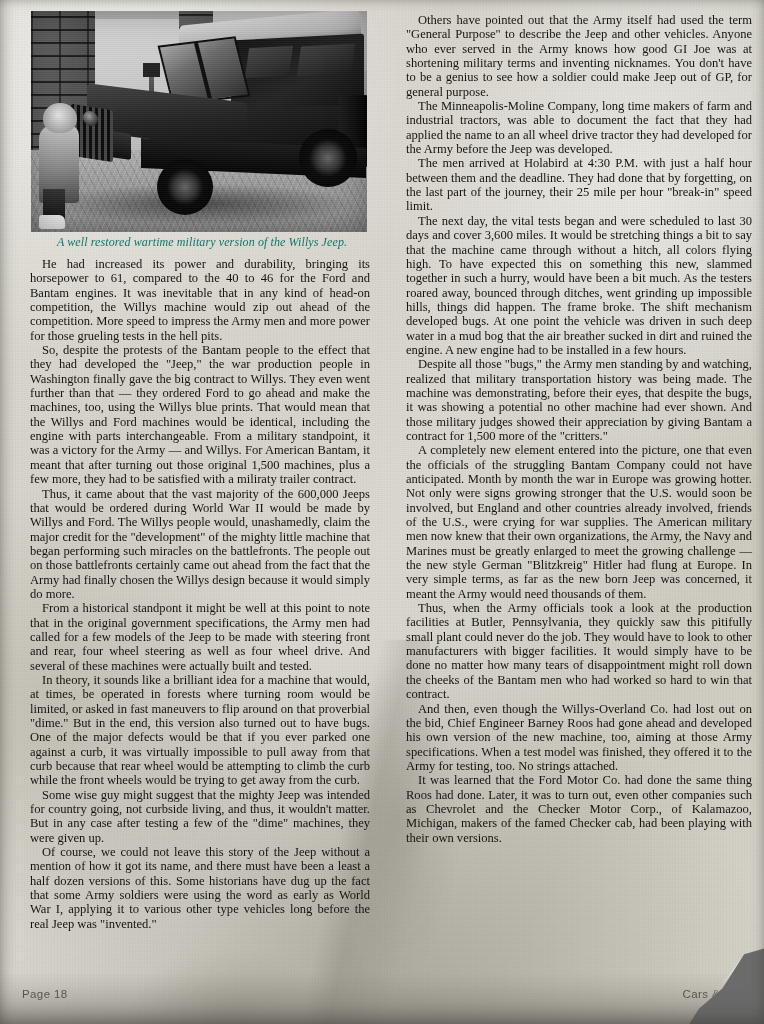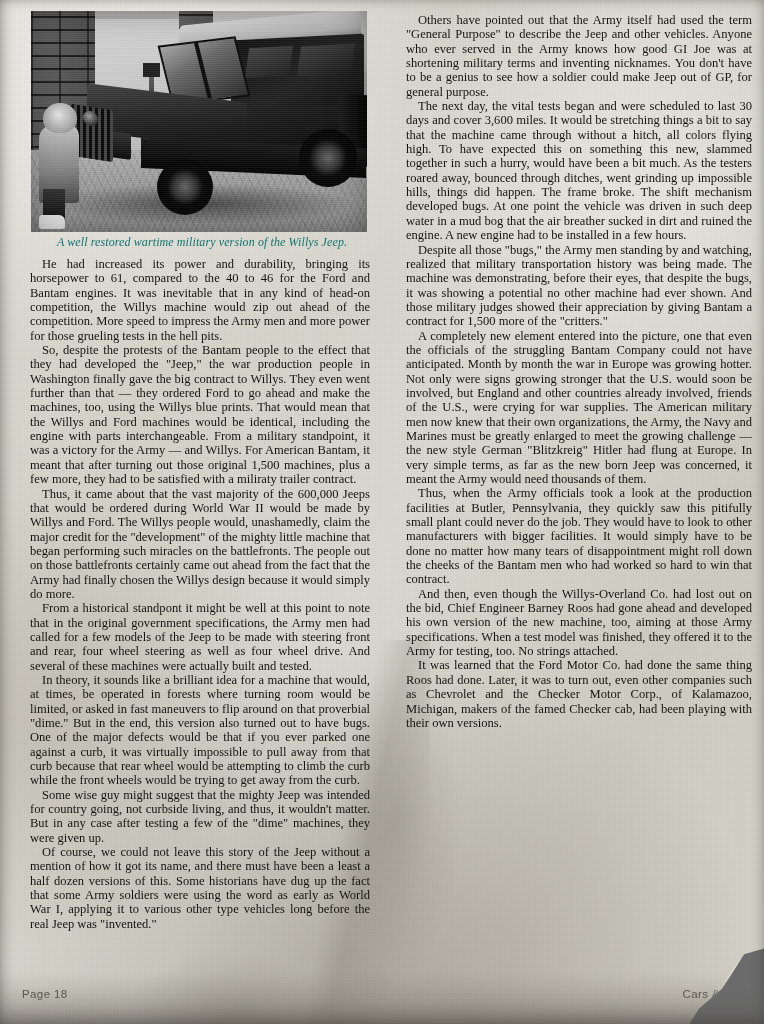--- a/index.html
+++ b/index.html
@@ -376,20 +376,22 @@
     <p>So, despite the protests of the Bantam people to the effect that they had developed the "Jeep," the war production people in Washington finally gave the big contract to Willys. They even went further than that — they ordered Ford to go ahead and make the machines, too, using the Willys blue prints. That would mean that the Willys and Ford machines would be identical, including the engine with parts interchangeable. From a military standpoint, it was a victory for the Army — and Willys. For American Bantam, it meant that after turning out those original 1,500 machines, plus a few more, they had to be satisfied with a miliraty trailer contract.</p>
     <p>Thus, it came about that the vast majority of the 600,000 Jeeps that would be ordered during World War II would be made by Willys and Ford. The Willys people would, unashamedly, claim the major credit for the "development" of the mighty little machine that began performing such miracles on the battlefronts. The people out on those battlefronts certainly came out ahead from the fact that the Army had finally chosen the Willys design because it would simply do more.</p>
     <p>From a historical standpont it might be well at this point to note that in the original government specifications, the Army men had called for a few models of the Jeep to be made with steering front and rear, four wheel steering as well as four wheel drive. And several of these machines were actually built and tested.</p>
     <p>In theory, it sounds like a brilliant idea for a machine that would, at times, be operated in forests where turning room would be limited, or asked in fast maneuvers to flip around on that proverbial "dime." But in the end, this version also turned out to have bugs. One of the major defects would be that if you ever parked one against a curb, it was virtually impossible to pull away from that curb because that rear wheel would be attempting to climb the curb while the front wheels would be trying to get away from the curb.</p>
     <p>Some wise guy might suggest that the mighty Jeep was intended for country going, not curbside living, and thus, it wouldn't matter. But in any case after testing a few of the "dime" machines, they were given up.</p>
     <p>Of course, we could not leave this story of the Jeep without a mention of how it got its name, and there must have been a least a half dozen versions of this. Some historians have dug up the fact that some Army soldiers were using the word as early as World War I, applying it to various other type vehicles long before the real Jeep was "invented."</p>
   </div>
 
   <div class="col col-right">
     <p>Others have pointed out that the Army itself had used the term "General Purpose" to describe the Jeep and other vehicles. Anyone who ever served in the Army knows how good GI Joe was at shortening military terms and inventing nicknames. You don't have to be a genius to see how a soldier could make Jeep out of GP, for general purpose.</p>
+    <p>The Minneapolis-Moline Company, long time makers of farm and industrial tractors, was able to document the fact that they had applied the name to an all wheel drive tractor they had developed for the Army before the Jeep was developed.</p>
+    <p>The men arrived at Holabird at 4:30 P.M. with just a half hour between them and the deadline. They had done that by forgetting, on the last part of the journey, their 25 mile per hour "break-in" speed limit.</p>
     <p>The next day, the vital tests began and were scheduled to last 30 days and cover 3,600 miles. It would be stretching things a bit to say that the machine came through without a hitch, all colors flying high. To have expected this on something this new, slammed together in such a hurry, would have been a bit much. As the testers roared away, bounced through ditches, went grinding up impossible hills, things did happen. The frame broke. The shift mechanism developed bugs. At one point the vehicle was driven in such deep water in a mud bog that the air breather sucked in dirt and ruined the engine. A new engine had to be installed in a few hours.</p>
     <p>Despite all those "bugs," the Army men standing by and watching, realized that military transportation history was being made. The machine was demonstrating, before their eyes, that despite the bugs, it was showing a potential no other machine had ever shown. And those military judges showed their appreciation by giving Bantam a contract for 1,500 more of the "critters."</p>
     <p>A completely new element entered into the picture, one that even the officials of the struggling Bantam Company could not have anticipated. Month by month the war in Europe was growing hotter. Not only were signs growing stronger that the U.S. would soon be involved, but England and other countries already involved, friends of the U.S., were crying for war supplies. The American military men now knew that their own organizations, the Army, the Navy and Marines must be greatly enlarged to meet the growing challenge — the new style German "Blitzkreig" Hitler had flung at Europe. In very simple terms, as far as the new born Jeep was concerned, it meant the Army would need thousands of them.</p>
     <p>Thus, when the Army officials took a look at the production facilities at Butler, Pennsylvania, they quickly saw this pitifully small plant could never do the job. They would have to look to other manufacturers with bigger facilities. It would simply have to be done no matter how many tears of disappointment might roll down the cheeks of the Bantam men who had worked so hard to win that contract.</p>
     <p>And then, even though the Willys-Overland Co. had lost out on the bid, Chief Engineer Barney Roos had gone ahead and developed his own version of the new machine, too, aiming at those Army specifications. When a test model was finished, they offered it to the Army for testing, too. No strings attached.</p>
     <p>It was learned that the Ford Motor Co. had done the same thing Roos had done. Later, it was to turn out, even other companies such as Chevrolet and the Checker Motor Corp., of Kalamazoo, Michigan, makers of the famed Checker cab, had been playing with their own versions.</p>
   </div>
 
   <div class="footer-left">Page 18</div>
   <div class="footer-right">Cars &amp;</div>

